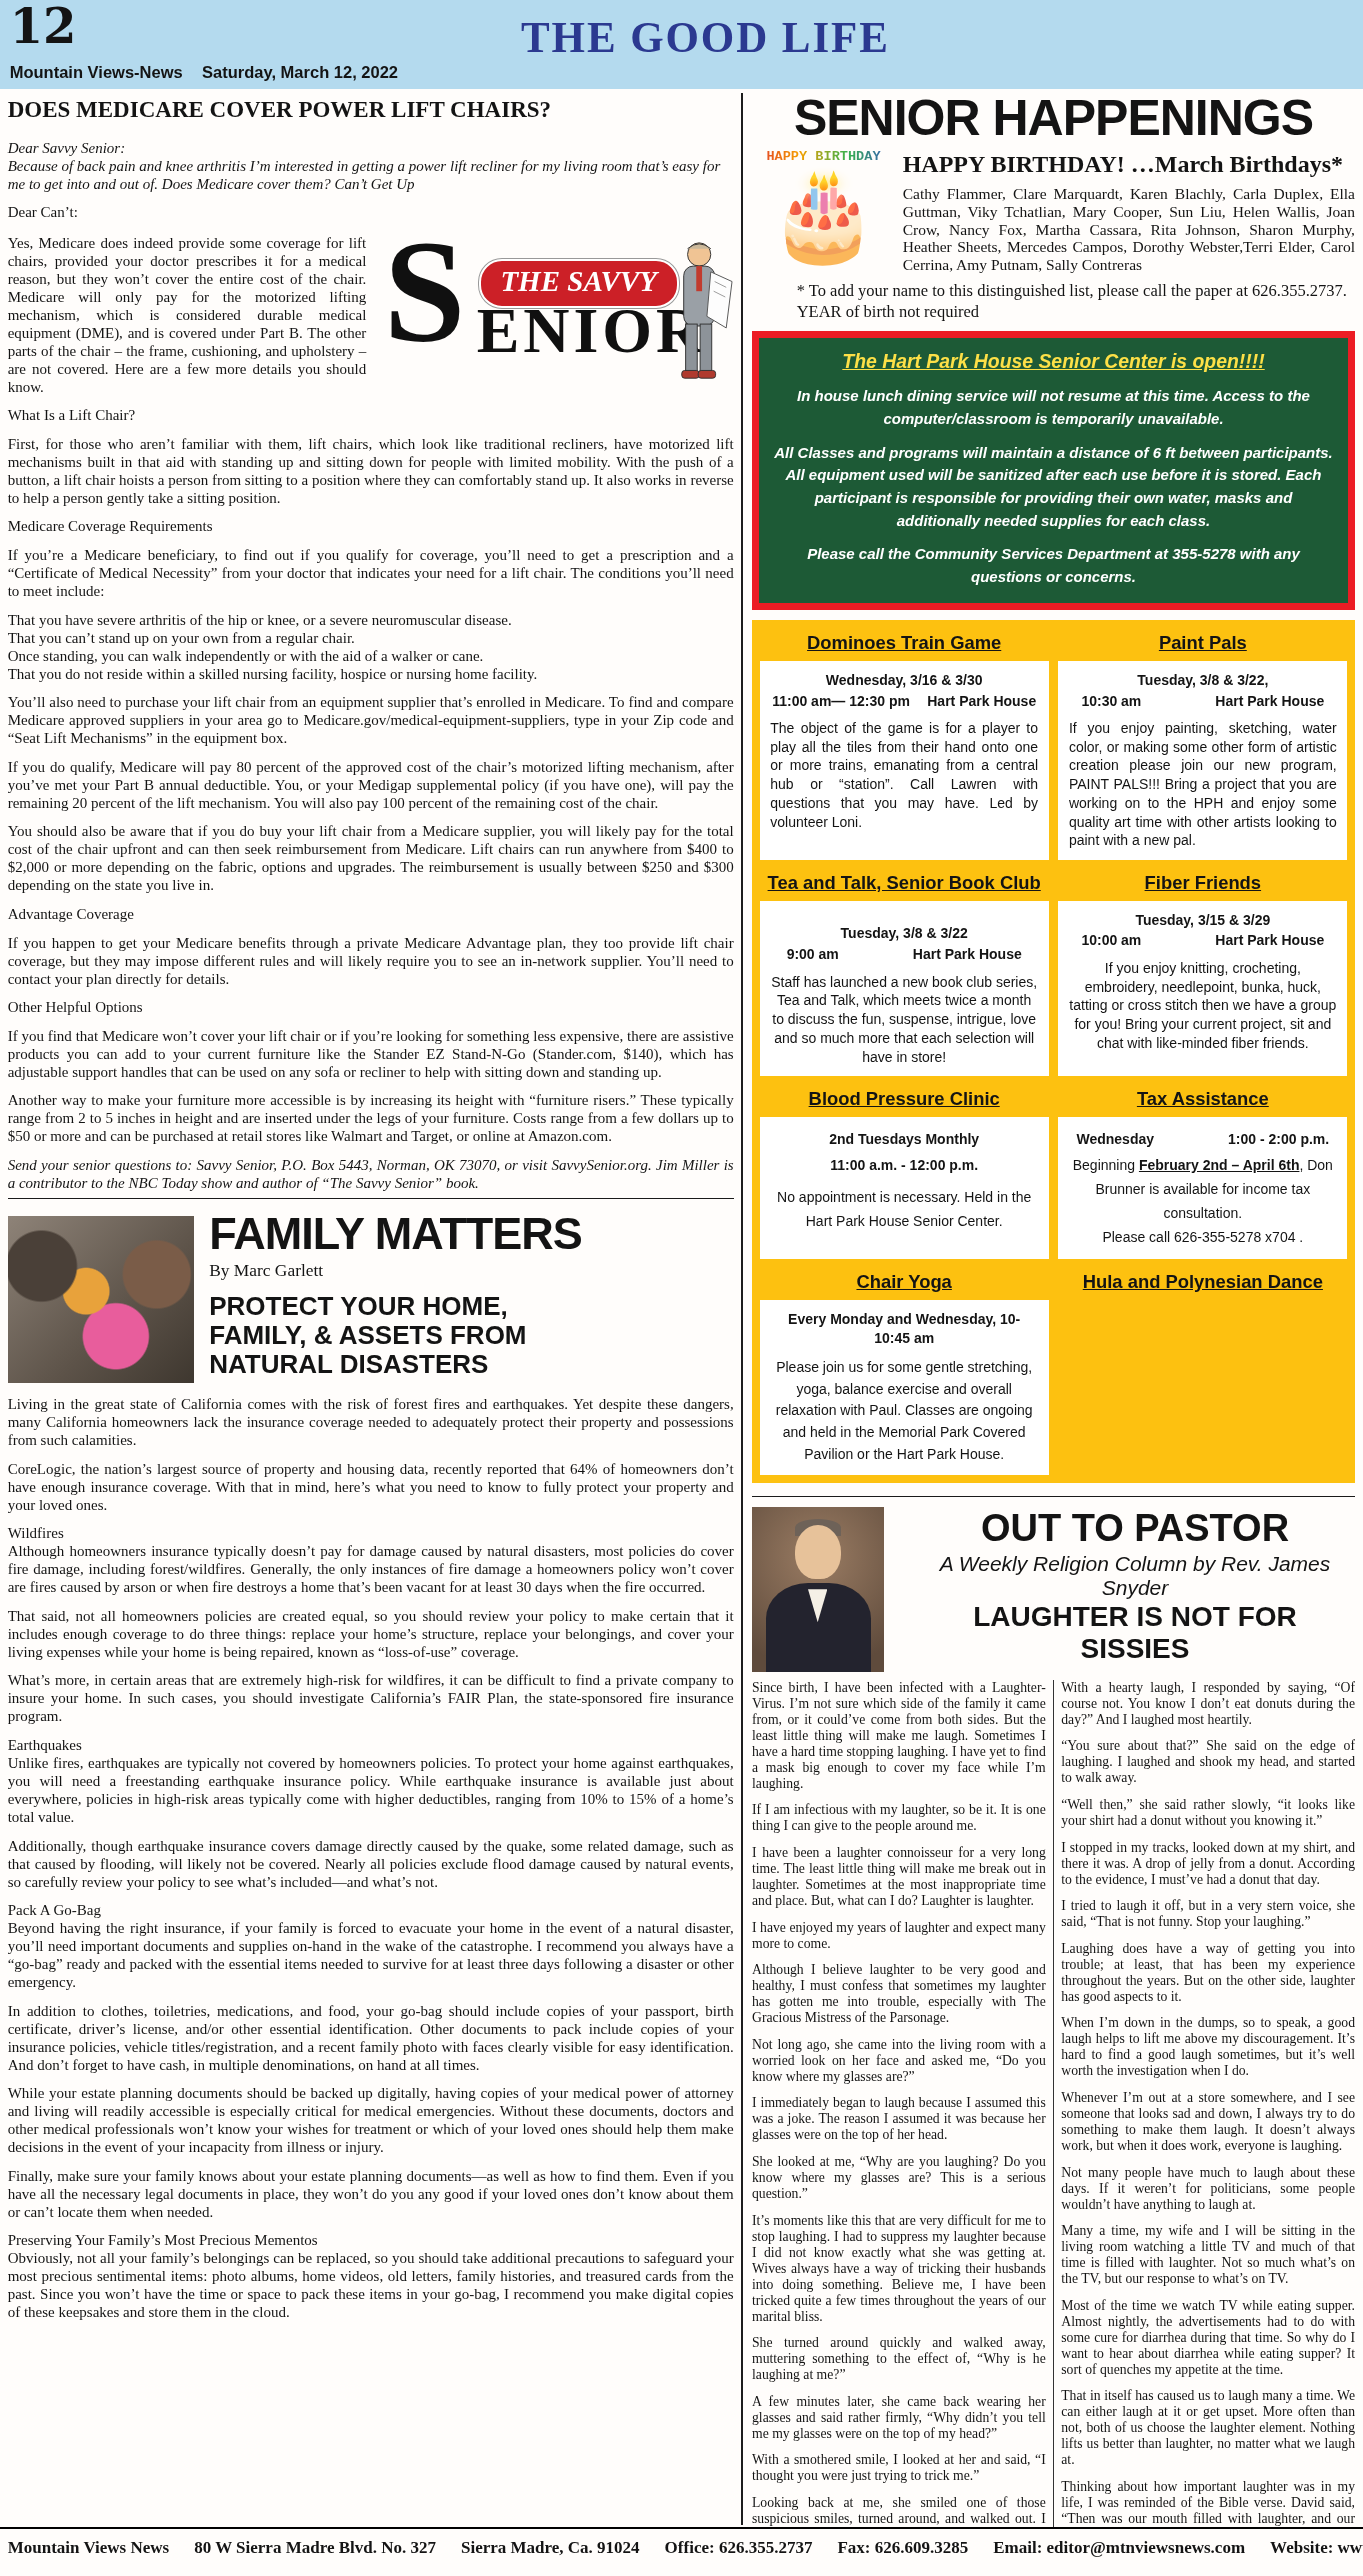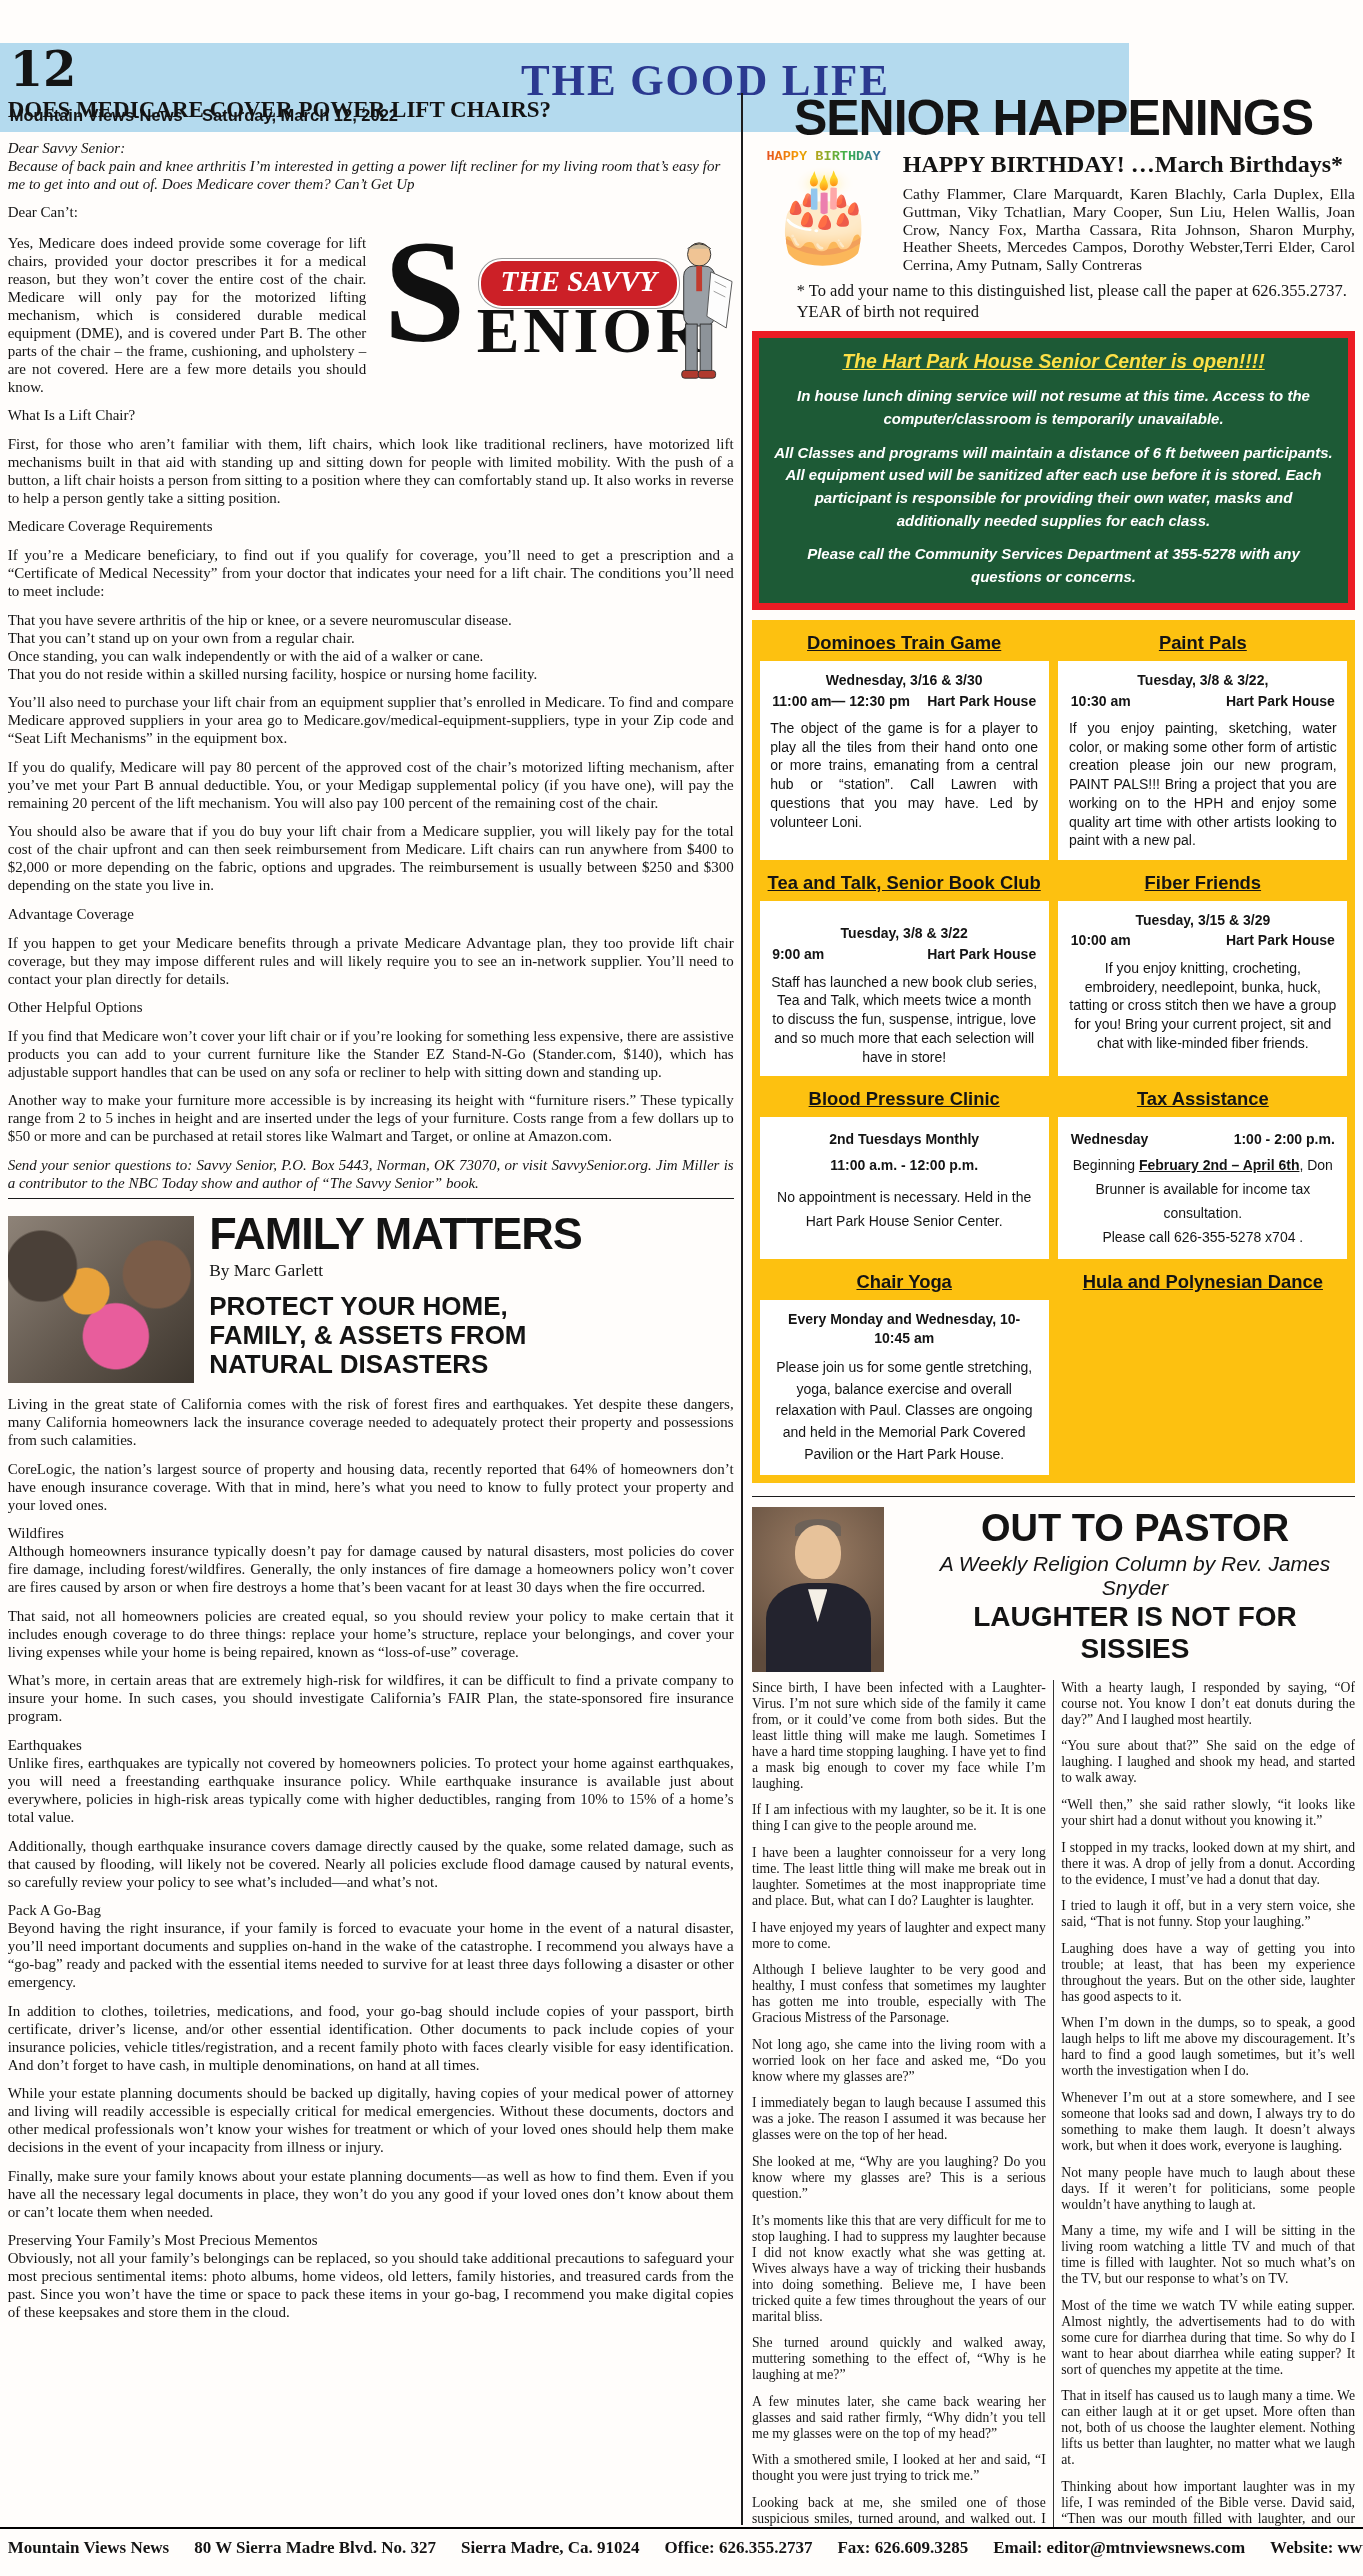--- a/index.html
+++ b/index.html
@@ -1,20 +1,20 @@
 <!DOCTYPE html>
 <html><head>
 <meta charset="utf-8">
 <style>
   html,body { margin:0; padding:0; background:#e8e8e8; }
   .page { position:relative; width:1363px; height:2576px; background:#fffdfb;
           overflow:hidden; font-family:"Liberation Serif",serif; color:#141414; margin:0 auto; }
 
   
-  .masthead { position:absolute; left:0; top:0; width:1129px; height:89px; background:#b4daee;margin-top:43px; }
+  .masthead { position:absolute; left:0; top:0; width:1363px; height:89px; background:#b4daee; }
   .pageno { position:absolute; left:9.7px; top:0px; font-size:48px; font-weight:bold;
             font-family:"DejaVu Serif",serif; line-height:1.1; }
   .mastline { position:absolute; left:9.7px; bottom:6.8px; font-family:"Liberation Sans",sans-serif;
               font-weight:bold; font-size:16.5px; }
   .mastline .date { margin-left:19.4px; }
   .section-title { position:absolute; left:521px; top:11.6px; font-size:43px; font-weight:bold;
                    color:#2b3990; letter-spacing:1.9px; transform:scaleY(1.05); }
 
   .vrule { position:absolute; left:741px; top:93px; width:1.9px; height:2432px; background:#1c1c1c; }
 
@@ -77,21 +77,21 @@
   .acts { margin-top:9.7px; background:#fdc110; padding:7.7px; display:grid;
           grid-template-columns:1fr 1fr; gap:7.7px 9.7px; }
   .act-cell { display:flex; flex-direction:column; }
   .act-head { text-align:center; padding:4.8px 0 6.8px; font-family:"Liberation Sans",sans-serif;
               font-weight:bold; font-size:18.4px; }
   .act-head span { text-decoration:underline; }
   .act-box { background:#fff; flex:1; padding:9.7px 10.6px; font-family:"Liberation Sans",sans-serif;
              font-size:14px; line-height:1.34; }
   .act-line1 { text-align:center; font-weight:bold; margin:0 0 1.9px; }
   .act-line2 { display:flex; justify-content:space-between; font-weight:bold; margin:0 0 8.7px; padding:0 1.9px; }
-  .act-line2.ctrgap { justify-content:space-between; gap:74px; }
+  .act-line2.ctrgap { justify-content:center; gap:74px; }
   .act-text { margin:0; }
   .just { text-align:justify; }
   .ctr { text-align:center; }
   .roomy { line-height:1.72; }
   .u { text-decoration:underline; font-weight:bold; }
 
   
   .prule { border:none; border-top:1.5px solid #1a1a1a; margin:13.6px 0 9.7px; }
   .pastor-head { display:flex; gap:31px; margin-bottom:7.7px; }
   .pastor-photo { flex:0 0 132px; height:165px; position:relative;

